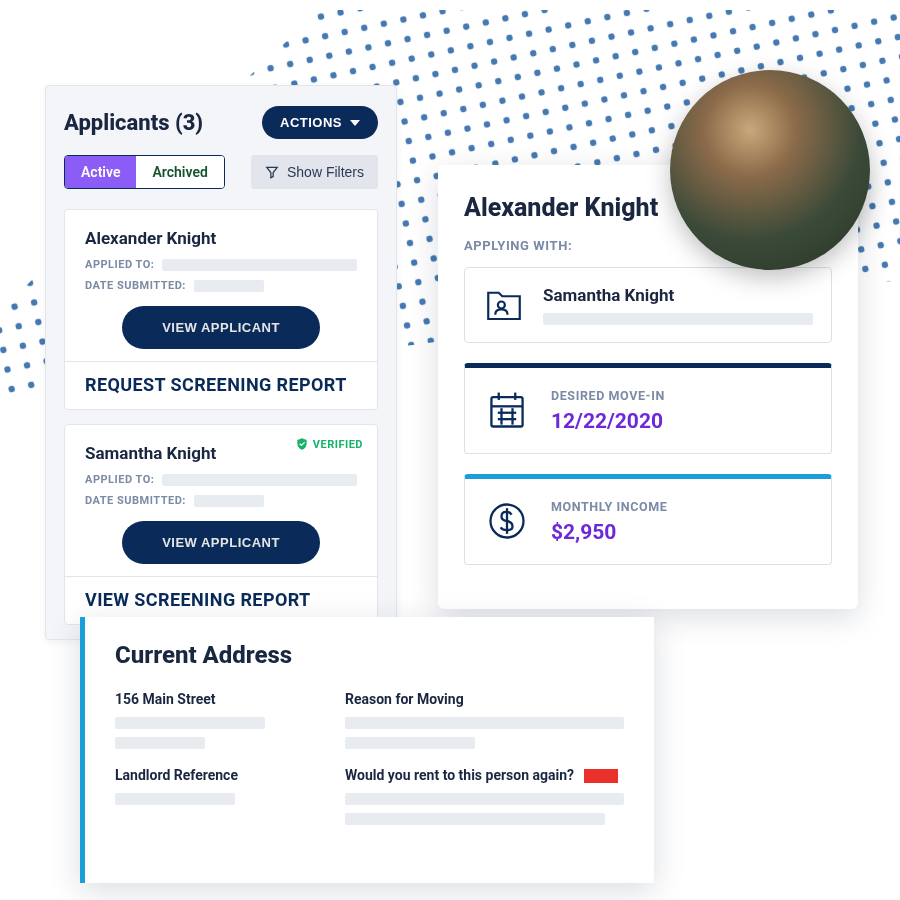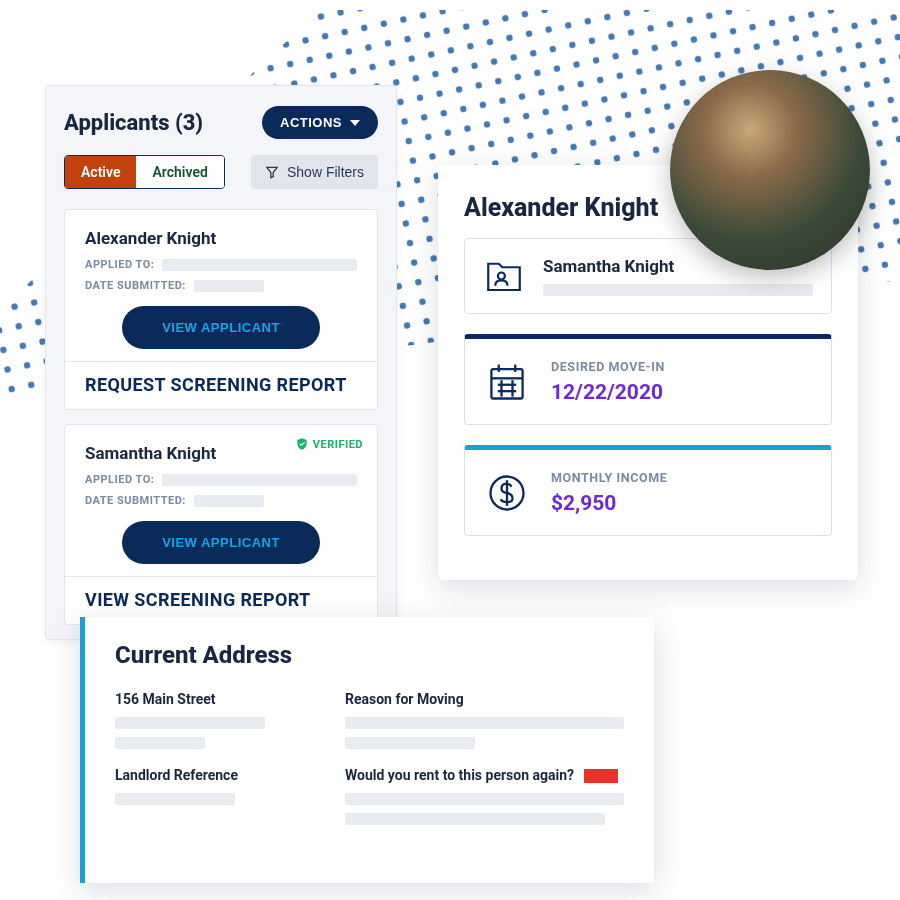--- a/index.html
+++ b/index.html
@@ -80,21 +80,21 @@
   }
   .seg-item {
     padding: 8px 16px;
     font-size: 14px;
     font-weight: 600;
     cursor: pointer;
     background: #fff;
     color: #14532d;
   }
   .seg-item.active {
-    background: #c2410c;
+    background: #8b5cf6;
     color: #fff;
   }
   .filters-btn {
     background: #e2e6ec;
     border: none;
     padding: 9px 14px;
     font-size: 14px;
     color: #2b3954;
     border-radius: 3px;
     display: inline-flex;
@@ -148,21 +148,21 @@
     flex: 1;
     border-radius: 2px;
   }
   .placeholder-bar.short { flex: 0 0 70px; }
   .placeholder-bar.med { flex: 0 0 120px; }
   .placeholder-bar.full { width: 100%; }
   .view-appl-btn {
     display: block;
     margin: 14px auto 12px auto;
     background: #0a2b5a;
-    color: #0ea5e9;
+    color: #e5e5e5;
     border: none;
     border-radius: 26px;
     padding: 14px 40px;
     font-size: 13px;
     font-weight: 700;
     letter-spacing: 0.5px;
     cursor: pointer;
   }
   .card-footer-divider {
     border: 0;
@@ -218,21 +218,21 @@
     font-weight: 700;
     color: #1a2740;
     margin-bottom: 8px;
   }
   .info-card {
     border: 1px solid #dbe1ea;
     border-top: 5px solid #0a2b5a;
     border-radius: 4px;
     padding: 20px 20px;
     display: flex;
-    align-items: flex-end;
+    align-items: flex-start;
     gap: 22px;
     margin-bottom: 20px;
   }
   .info-card.blue { border-top-color: #1b9ed9; }
   .info-label {
     font-size: 12.5px;
     font-weight: 700;
     letter-spacing: 0.6px;
     color: #7b8aa5;
     margin-bottom: 6px;
@@ -369,20 +369,21 @@
         <span class="placeholder-bar short"></span>
       </div>
       <button class="view-appl-btn">VIEW APPLICANT</button>
       <hr class="card-footer-divider">
       <span class="card-link">VIEW SCREENING REPORT</span>
     </div>
   </div>
 
   <div class="detail-panel">
     <div class="detail-name">Alexander Knight</div>
+    <div class="applying-with-label">APPLYING WITH:</div>
 
     <div class="with-card">
       <svg class="icon-svg" width="42" height="42" viewBox="0 0 48 48" fill="none" stroke="#0a2b5a" stroke-width="2.5">
         <path d="M6 10 L18 10 L22 14 L42 14 L42 40 L6 40 Z"></path>
         <circle cx="21" cy="24" r="4"></circle>
         <path d="M14 35 Q14 29 21 29 Q28 29 28 35"></path>
       </svg>
       <div style="flex:1">
         <div class="with-name">Samantha Knight</div>
         <div class="placeholder-bar med"></div>

